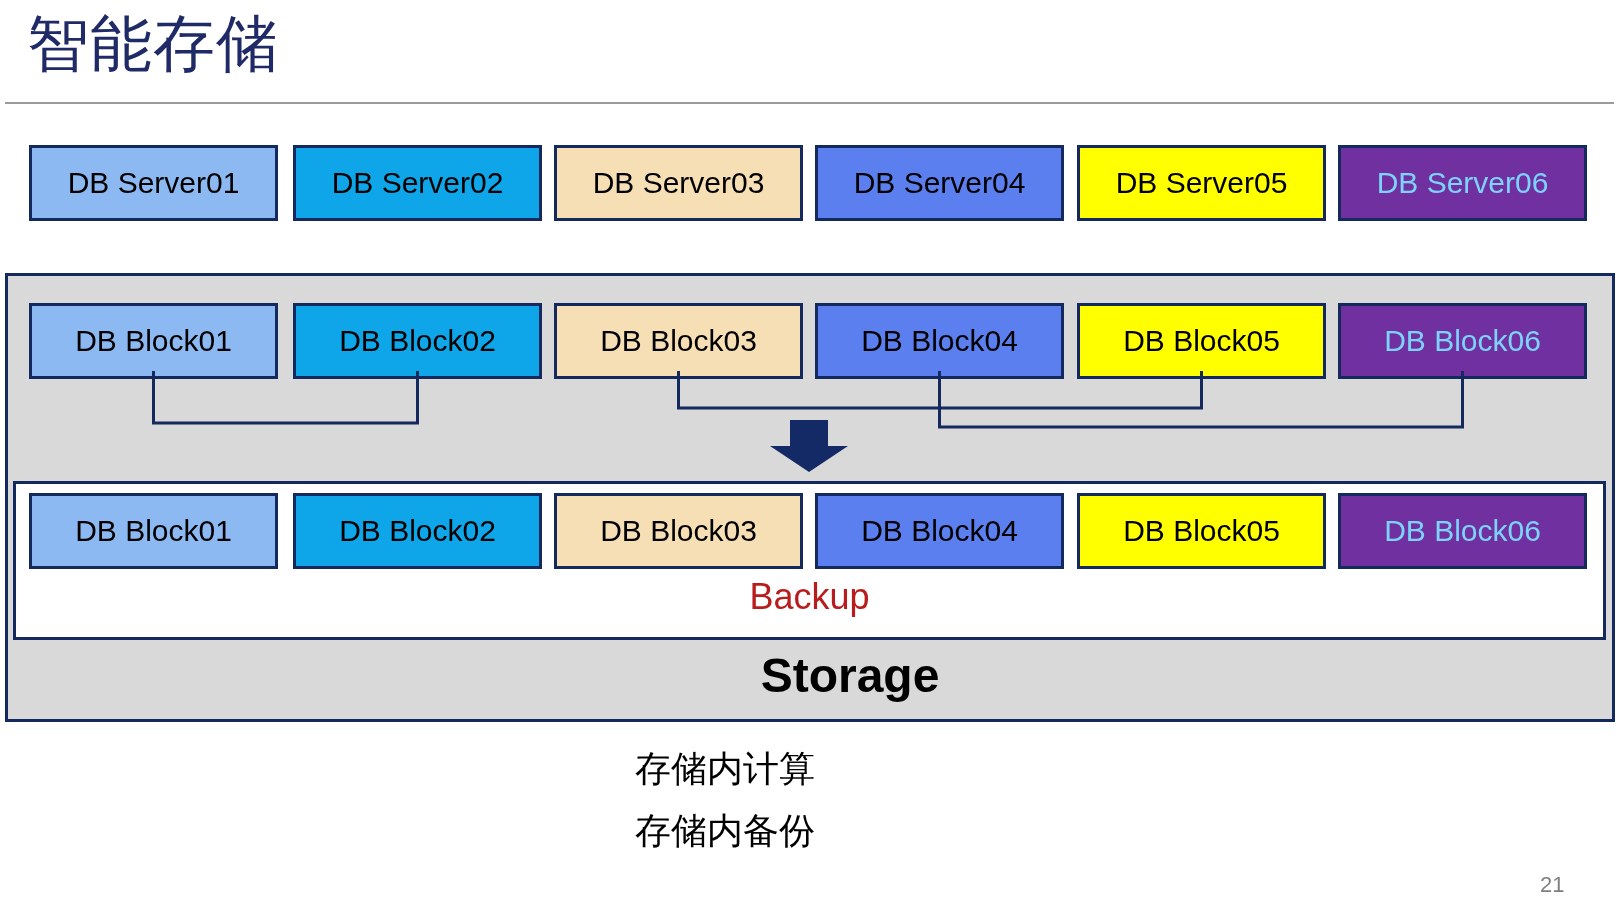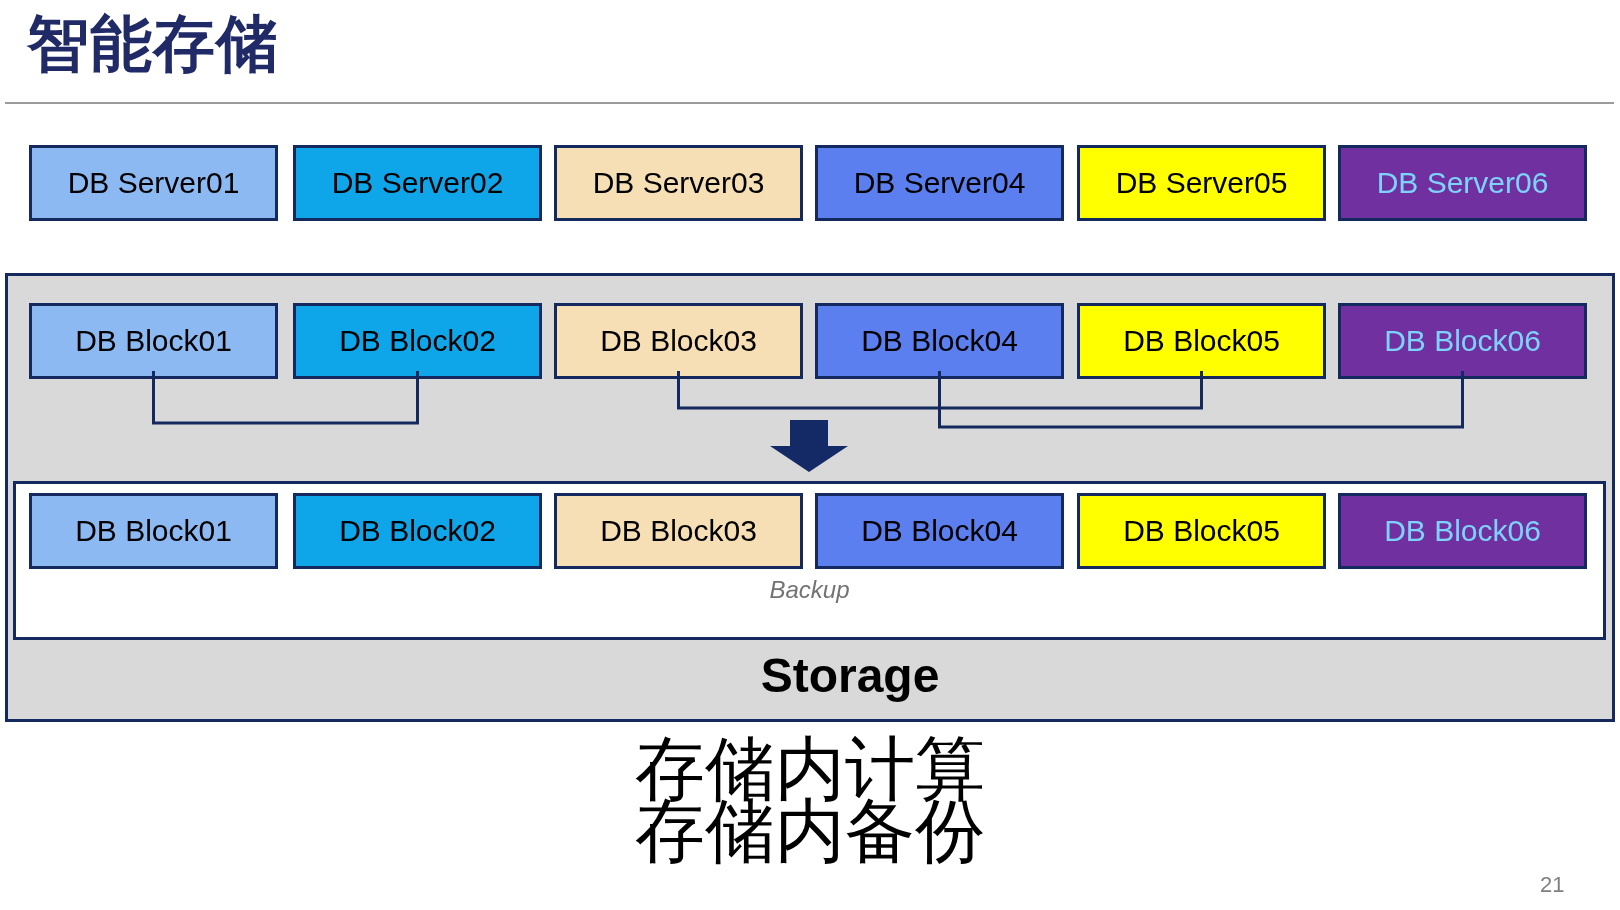--- a/index.html
+++ b/index.html
@@ -6,21 +6,21 @@
   *{box-sizing:border-box;}
   .slide{
     position:relative;
     width:1620px;height:910px;
     background:#ffffff;
     font-family:"Liberation Sans", sans-serif;
     overflow:hidden;
   }
   .title{
     position:absolute;left:27px;top:2px;
-    font-size:62px;font-weight:700;
+    font-size:62px;font-weight:400;
     color:#1F2A66;letter-spacing:1px;
     white-space:nowrap;
   }
   .title-rule{
     position:absolute;left:5px;top:102px;
     width:1609px;height:2px;background:#9b9b9b;
   }
   
   .box{
     position:absolute;width:249px;height:76px;
@@ -43,33 +43,33 @@
     width:1610px;height:449px;
     background:#D9D9D9;border:3px solid #14295E;
   }
   .backup-box{
     position:absolute;left:13px;top:481px;
     width:1593px;height:159px;
     background:#ffffff;border:3px solid #14295E;
   }
   .backup-label{
     position:absolute;left:13px;top:576px;width:1593px;
-    text-align:center;font-size:24px;color:#737373;font-style:italic;
+    text-align:center;font-size:36px;color:#b91c1c;
   }
   .storage-label{
     position:absolute;left:5px;top:648px;width:1610px;
     text-align:center;font-size:48px;font-weight:700;color:#000;margin-left:40px;
   }
   .overlay{
     position:absolute;left:0;top:0;width:1620px;height:910px;
     pointer-events:none;
   }
   .caption{
     position:absolute;left:635px;top:738px;
-    font-size:70px;line-height:62px;color:#000;
+    font-size:36px;line-height:62px;color:#000;
     white-space:nowrap;
   }
   .page-number{
     position:absolute;left:1540px;top:872px;width:60px;
     font-size:22px;color:#808080;
   }
 </style>
 </head>
 <body>
 

